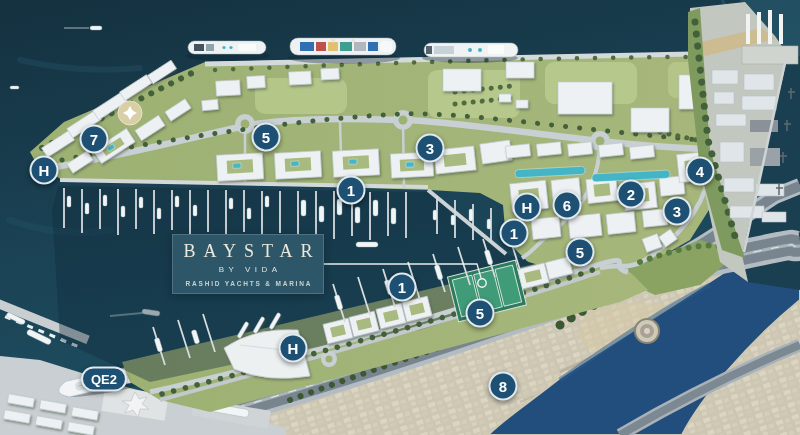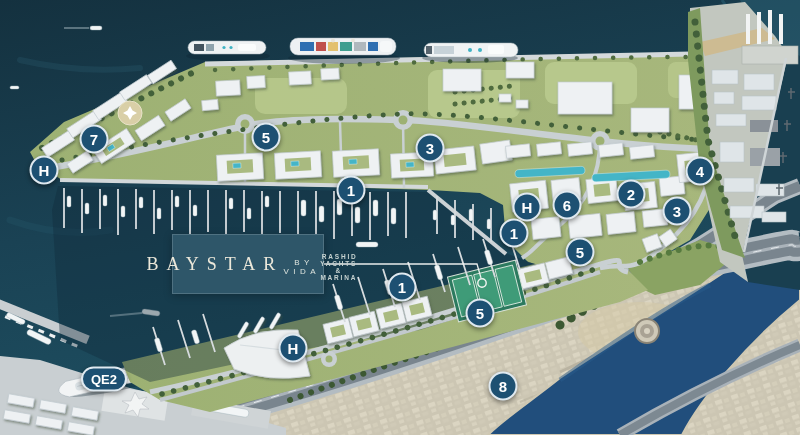--- a/index.html
+++ b/index.html
@@ -25,21 +25,21 @@
     color:var(--marker-text,#fff);
     display:flex;align-items:center;justify-content:center;
     font-size:15px;font-weight:bold;line-height:1;
     box-shadow:0 2px 5px rgba(0,0,0,.45);box-sizing:border-box;cursor:pointer;}
   .marker.pill{width:46px;height:25px;border-radius:13px;font-size:13px;}
 
   
   .logo-card{position:absolute;left:172px;top:234px;width:152px;height:60px;
     background:var(--logo-bg,#2e5669);
     box-shadow:inset 0 0 0 1px rgba(255,255,255,.16), 0 2px 8px rgba(0,0,0,.25);
-    display:flex;flex-direction:row;align-items:center;justify-content:center;
+    display:flex;flex-direction:column;align-items:center;justify-content:center;
     text-align:center;color:var(--logo-text,#ece8da);}
   .logo-brand{font-family:"Liberation Serif",serif;font-size:18px;line-height:1;
     letter-spacing:8px;text-indent:8px;font-weight:400;}
   .logo-by{font-size:8px;letter-spacing:4.5px;text-indent:4.5px;margin-top:5px;color:#dde4de;}
   .logo-tag{font-size:6.5px;font-weight:bold;letter-spacing:1.8px;text-indent:1.8px;
     margin-top:6px;color:#c6d2d0;}
 </style>
 </head>
 <body>
 

